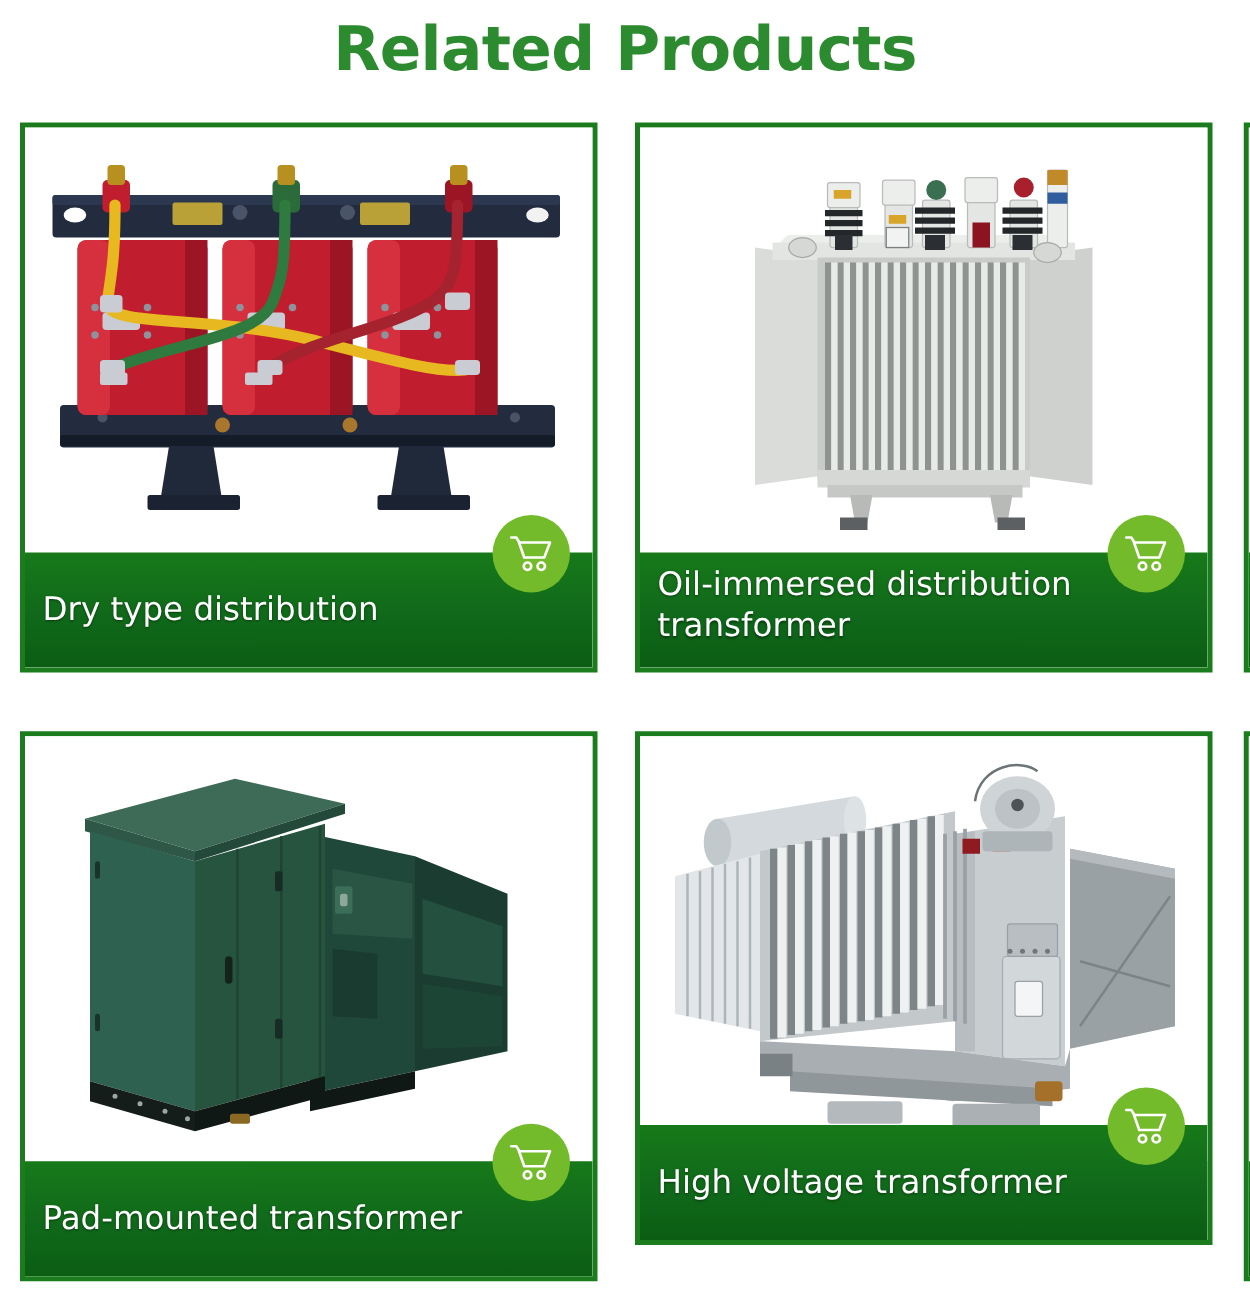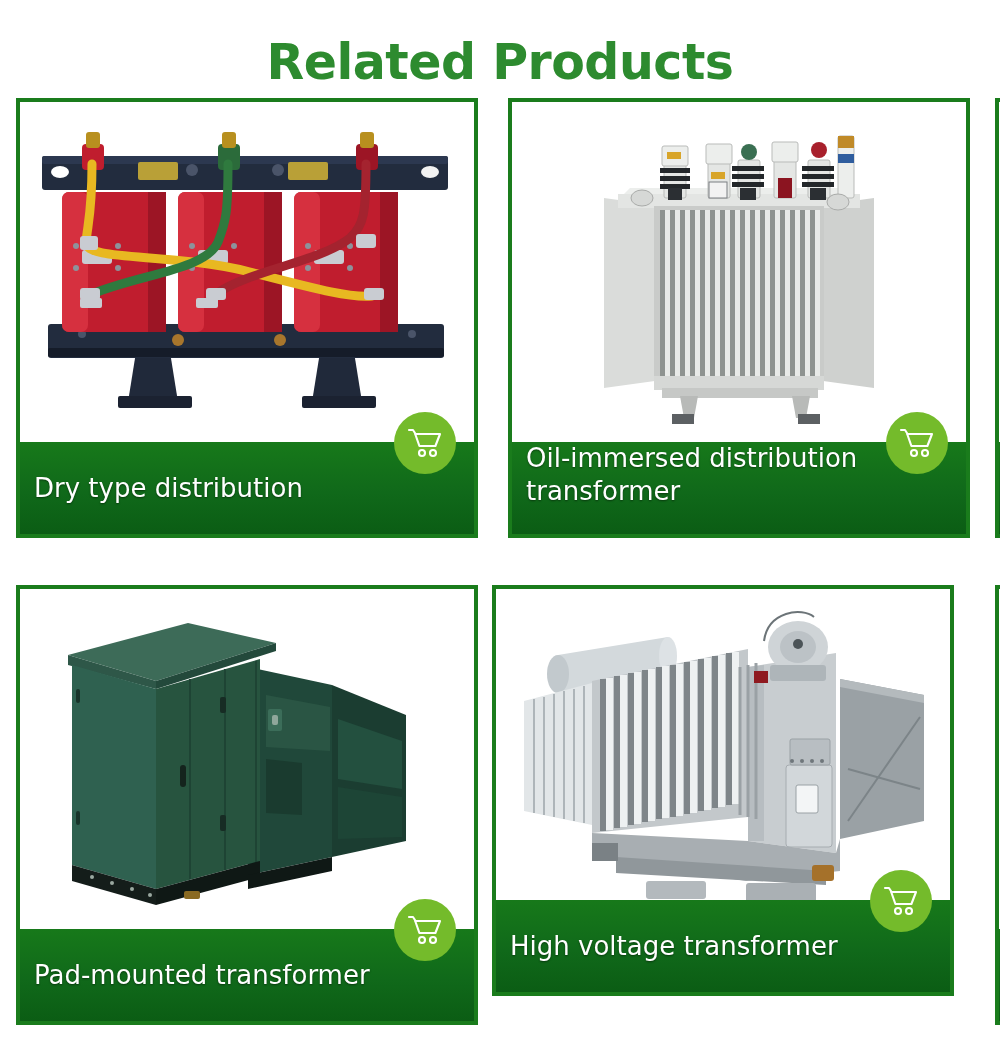--- a/index.html
+++ b/index.html
@@ -22,21 +22,20 @@
     left: 0;
     width: 1000px;
     text-align: center;
     font-family: "DejaVu Sans", sans-serif;
     font-weight: bold;
     font-size: 49px;
     line-height: 64px;
     letter-spacing: -0.5px;
     color: #2d8b2f;
     white-space: nowrap;
-    margin-top: 23px;
   }
 
   
   .grid {
     position: absolute;
     top: 98px;
     left: 16px;
     width: 984px;
     height: 940px;
   }
@@ -44,21 +43,21 @@
     position: absolute;
     width: 462px;
     border: 4px solid #1a7c1c;
     background: #ffffff;
     box-sizing: border-box;
     overflow: hidden;
   }
   .card.c1 { left: 0;   top: 0;   height: 440px; }
   .card.c2 { left: 492px; top: 0;   height: 440px; }
   .card.c3 { left: 0;   top: 487px; height: 440px; }
-  .card.c4 { left: 476px; top: 487px; height: 411px; }
+  .card.c4 { left: 492px; top: 487px; height: 411px; }
 
   
   .card-sliver {
     position: absolute;
     left: 979px;
     width: 42px;
     border: 4px solid #1a7c1c;
     background: #ffffff;
     box-sizing: border-box;
     overflow: hidden;
@@ -78,21 +77,21 @@
   .card-caption {
     position: absolute;
     left: 0; right: 0; bottom: 0;
     height: 92px;
     background: linear-gradient(180deg, #17791a 0%, #10691a 55%, #0b5d14 100%);
     display: flex;
     align-items: center;
     padding: 0 72px 0 14px;
     box-sizing: border-box;
   }
-  .card.c2 .card-caption { align-items: flex-start; }
+  .card.c2 .card-caption { align-items: flex-start; padding-top: 10px; }
   .caption-text {
     color: #ffffff;
     font-family: "DejaVu Sans", sans-serif;
     font-size: 26px;
     line-height: 33px;
     text-shadow: 0 1px 2px rgba(0,0,0,0.45);
   }
   .card.c2 .caption-text { max-width: 360px; }
 
   

